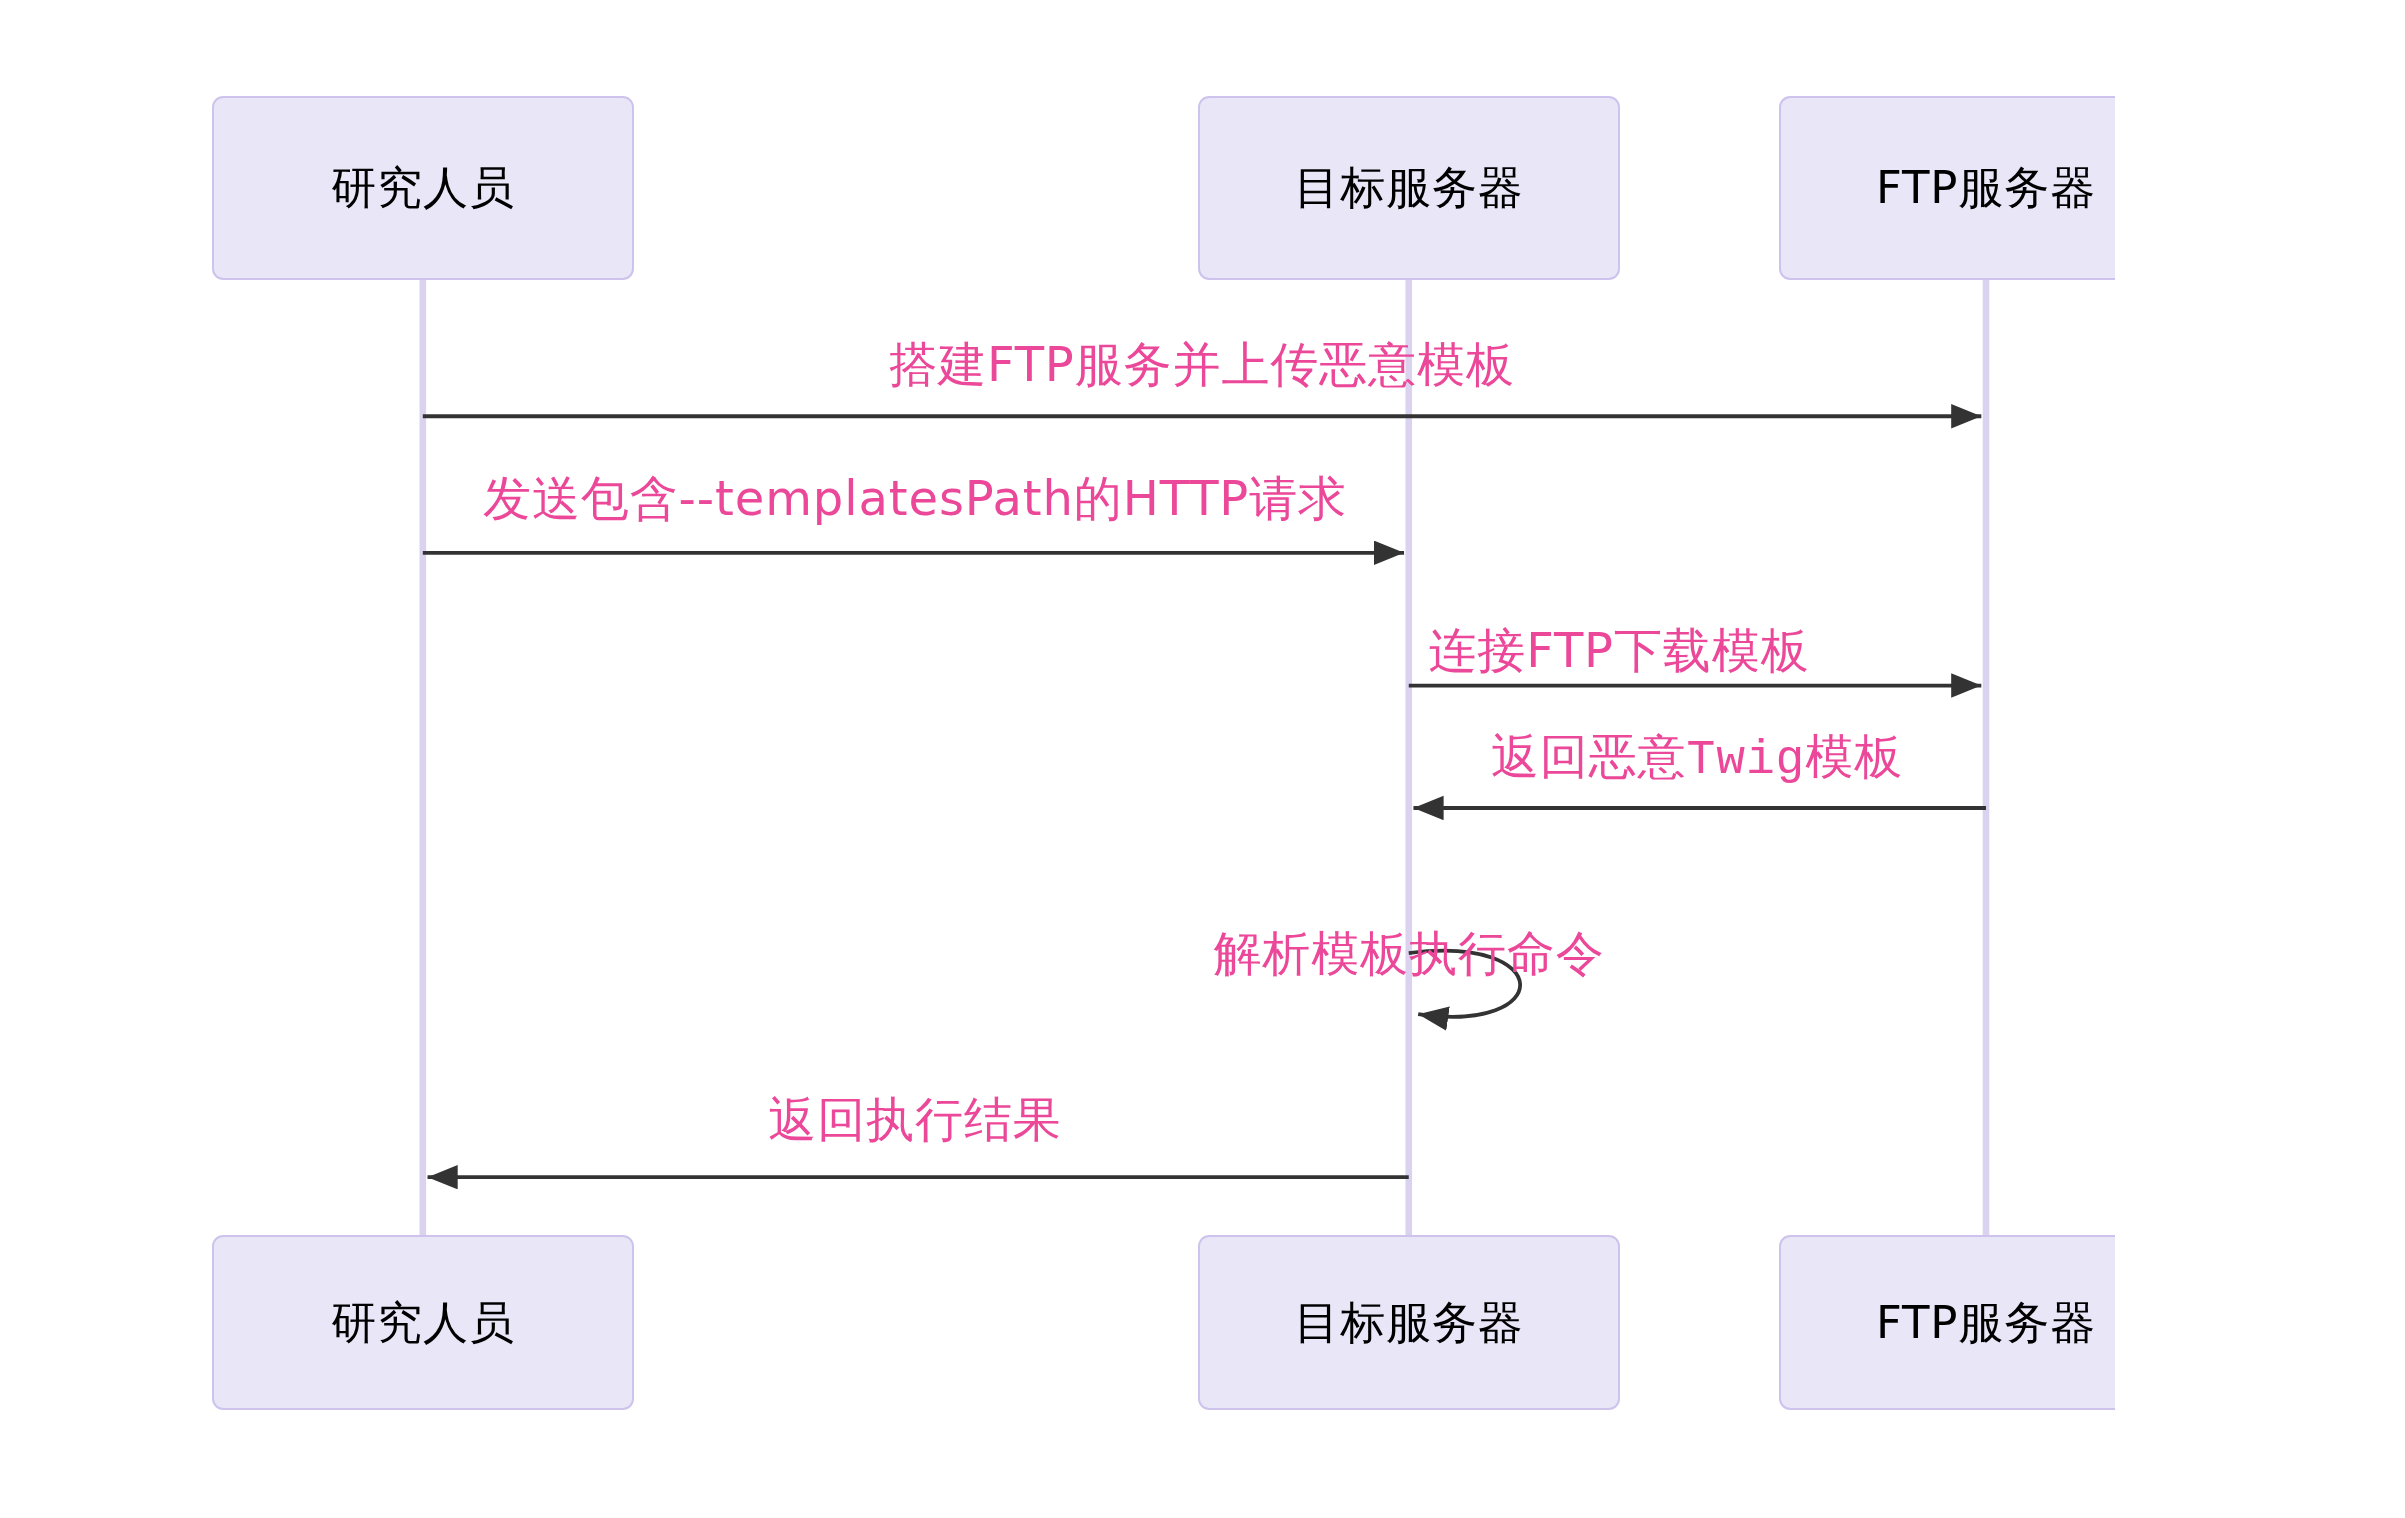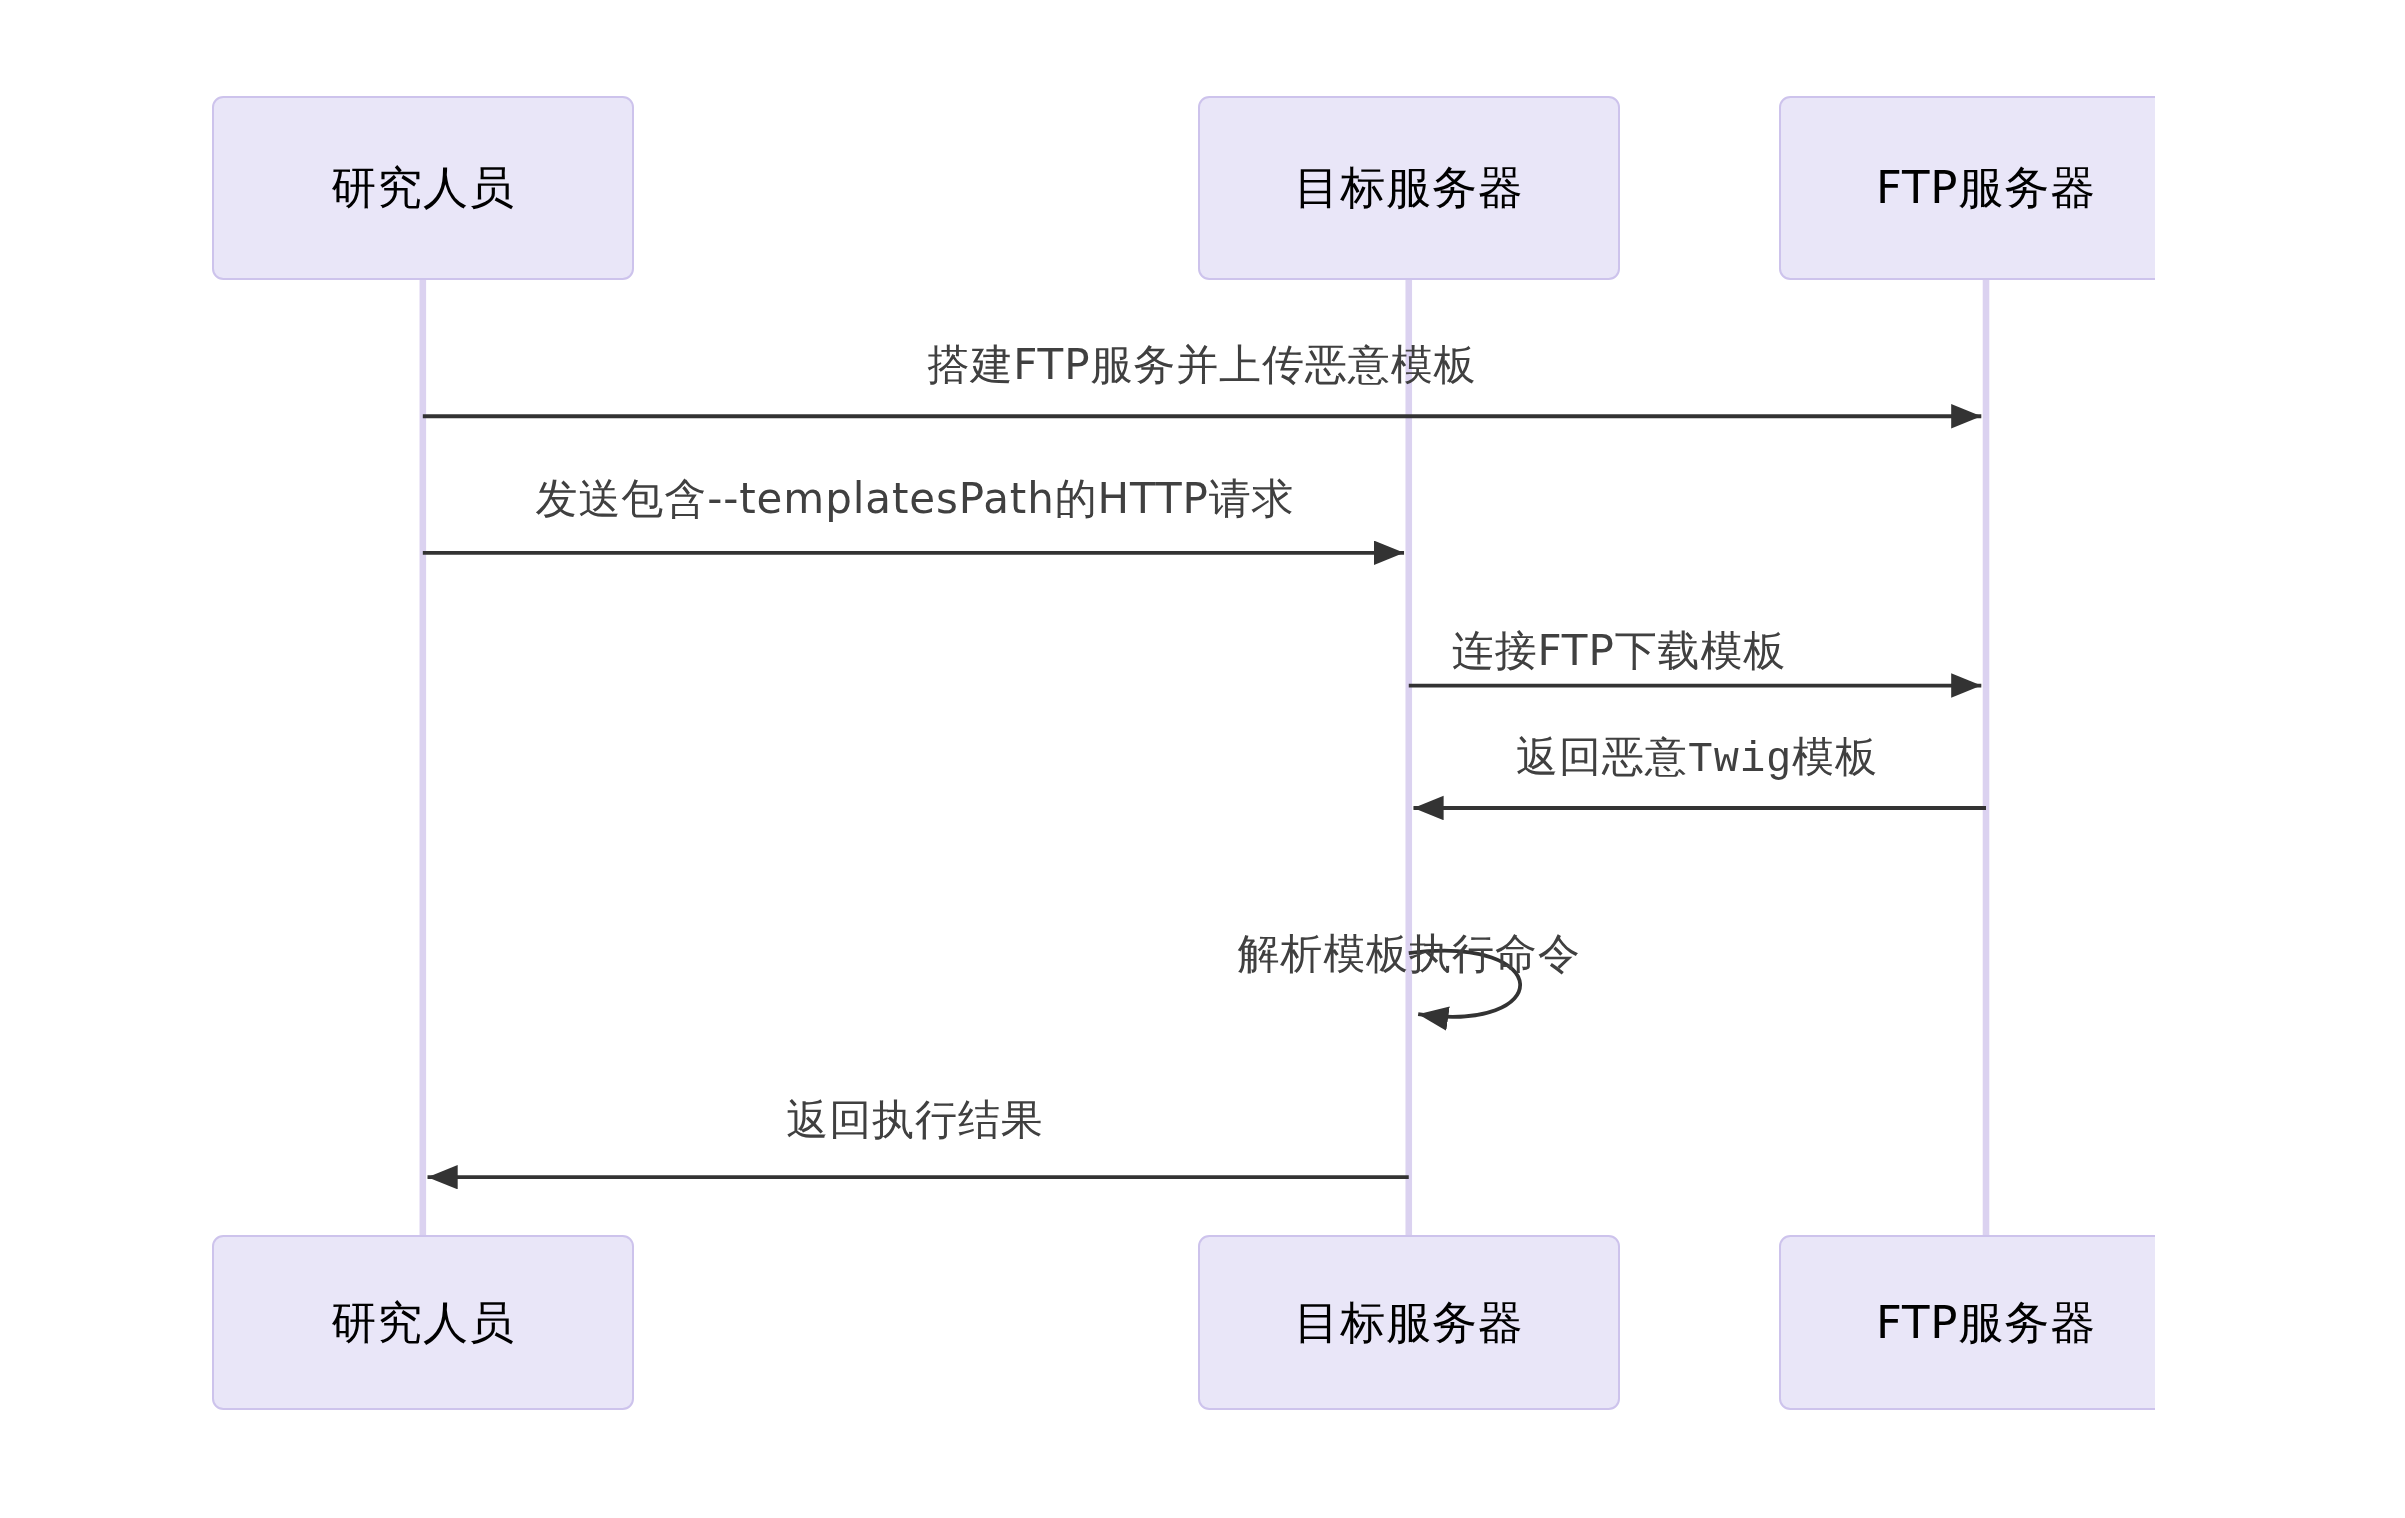--- a/index.html
+++ b/index.html
@@ -7,21 +7,20 @@
     padding: 0;
     background: #ffffff;
     font-family: "DejaVu Sans", sans-serif;
   }
   #canvas {
     position: relative;
     width: 2115px;
     height: 1519px;
     background: #ffffff;
     overflow: hidden;
-    padding-left: 40px;
   }
   #wires {
     position: absolute;
     left: 0; top: 0;
     width: 2406px;
     height: 1519px;
   }
   .actor-box {
     position: absolute;
     box-sizing: border-box;
@@ -31,22 +30,22 @@
     display: flex;
     align-items: center;
     justify-content: center;
     font-size: 45px;
     color: #000000;
     letter-spacing: 0.9px;
   }
   .msg-label {
     position: absolute;
     transform: translate(-50%, -50%);
-    font-size: 42px;
-    color: #404040;
+    font-size: 48px;
+    color: #ec4899;
     white-space: nowrap;
     letter-spacing: 0.9px;
   }
 </style>
 </head>
 <body>
 
 <div id="canvas">
 
   <svg id="wires" viewBox="0 0 2555 1613" xmlns="http://www.w3.org/2000/svg">

